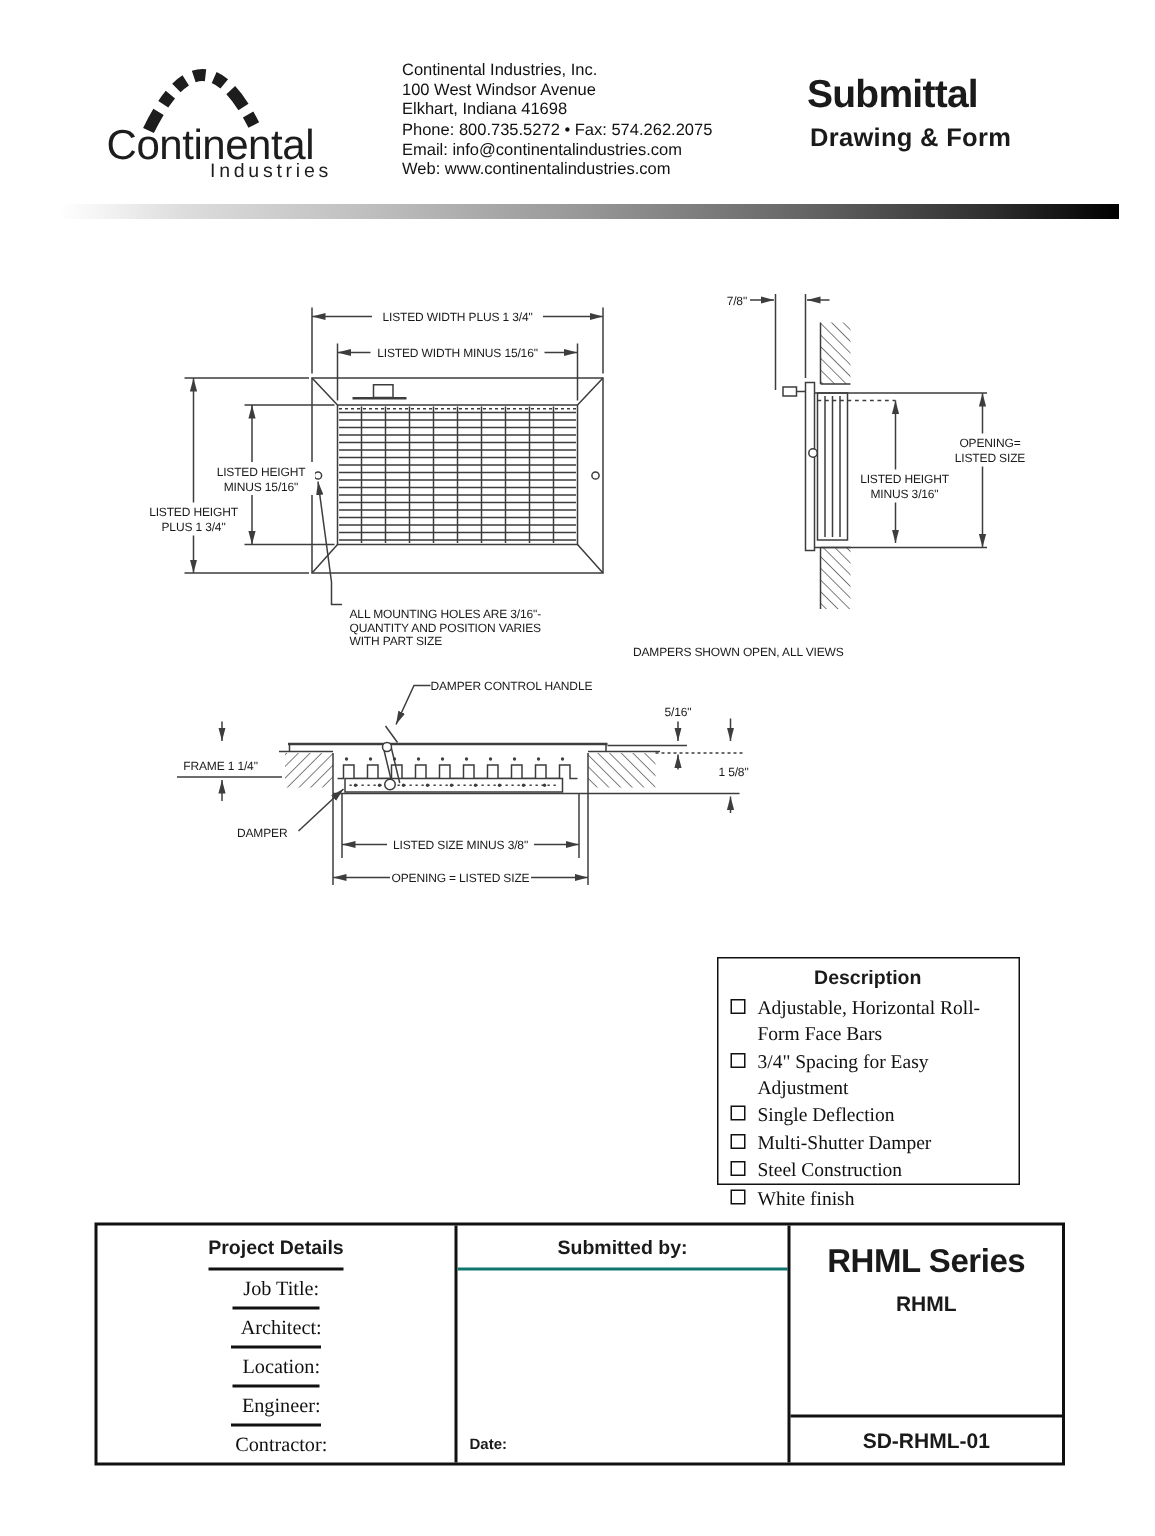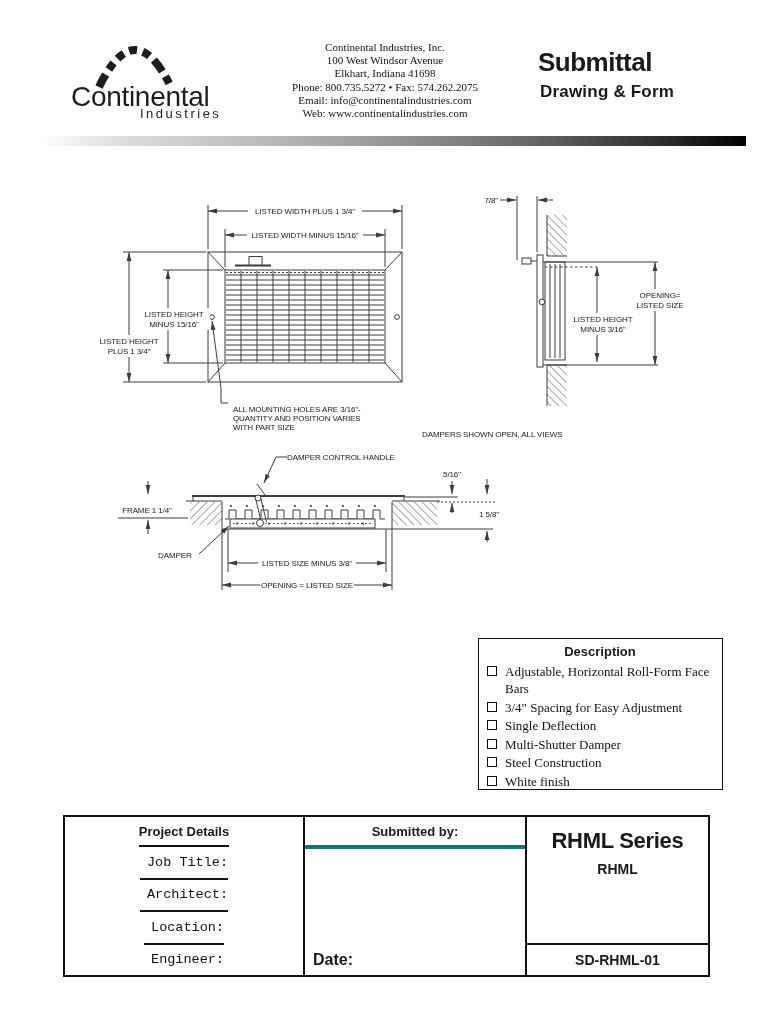--- a/index.html
+++ b/index.html
@@ -4,56 +4,56 @@
 <style>
   html,body{margin:0;padding:0;background:#e8e8e8;}
   .page{position:relative;width:770px;height:1024px;background:#fff;margin:0 auto;overflow:hidden;
         font-family:"Liberation Sans",sans-serif;color:#1a1a1a;}
   .abs{position:absolute;}
 
   
   .logo-main{position:absolute;left:71px;top:81px;font-family:"Liberation Sans",sans-serif;
              font-size:28px;letter-spacing:-.3px;color:#1d1d1d;}
   .logo-sub{position:absolute;left:140px;top:106px;font-size:13px;letter-spacing:2.5px;color:#1d1d1d;}
-  .company{position:absolute;left:268px;top:41px;width:234px;text-align:center;
-           font-family:Liberation Serif, serif;font-size:11px;line-height:13.2px;color:#111;}
+  .company{position:absolute;left:268px;top:41px;width:234px;
+           font-family:Liberation Sans, sans-serif;font-size:11px;line-height:13.2px;color:#111;}
   .doc-title{position:absolute;left:538px;top:47px;font-size:26px;font-weight:bold;letter-spacing:-.5px;}
   .doc-subtitle{position:absolute;left:540px;top:82px;font-size:17px;font-weight:bold;letter-spacing:.2px;}
   .grad-bar{position:absolute;left:40px;top:136px;width:706px;height:10px;
             background:linear-gradient(to right,#ffffff 0%,#dcdcdc 12%,#bdbdbd 30%,#969696 50%,#666666 70%,#2e2e2e 88%,#000 100%);}
 
   
   .dwg{position:absolute;}
   .dwg text{font:8px "Liberation Sans",sans-serif;fill:#1a1a1a;letter-spacing:-.1px;}
   .ln{stroke:#3d3d3d;stroke-width:1;fill:none;}
   .ln2{stroke:#3d3d3d;stroke-width:1.8;fill:none;}
   .wf{fill:#fff;stroke:#3d3d3d;stroke-width:1;}
   .bg{fill:#fff;stroke:none;}
 
   
-  .desc-box{position:absolute;left:478px;top:638px;width:245px;height:152px;box-sizing:border-box;
+  .desc-box{position:absolute;left:478px;top:638px;width:202px;height:152px;box-sizing:border-box;
             border:1.5px solid #111;padding:5px 8px 4px 7px;}
   .desc-title{text-align:center;font-weight:bold;font-size:13px;margin-bottom:4px;}
   .desc-item{display:flex;font-family:"Liberation Serif",serif;font-size:13px;line-height:17px;margin-bottom:1.5px;color:#111;}
   .chk{flex:0 0 auto;width:8px;height:8px;border:1.4px solid #111;margin:3px 8px 0 1px;}
 
   
   .form{position:absolute;left:63px;top:815px;width:647px;height:162px;box-sizing:border-box;border:2px solid #111;}
   .sep{position:absolute;top:0;bottom:0;width:2px;background:#111;}
   .col{position:absolute;top:0;bottom:0;}
   .col1{left:0;width:238px;display:flex;flex-direction:column;align-items:center;}
   .col1 .hd{height:28px;border-bottom:2px solid #111;display:flex;align-items:center;justify-content:center;
             font-weight:bold;font-size:13px;}
   .frow{flex:1;border-bottom:2px solid #111;display:flex;align-items:center;padding-left:7px;
-        font-family:Liberation Mono, monospace;font-size:13.5px;color:#111;}
+        font-family:Liberation Serif, serif;font-size:13.5px;color:#111;}
   .frow:last-child{border-bottom:none;}
   .col2{left:240px;width:220px;}
-  .col2 .hd{height:28px;border-bottom:4px solid #0f766e;display:flex;align-items:center;justify-content:center;
+  .col2 .hd{height:28px;border-bottom:2px solid #0f766e;display:flex;align-items:center;justify-content:center;
             font-weight:bold;font-size:13px;}
-  .date-lbl{position:absolute;left:8px;bottom:6px;font-weight:bold;font-size:16px;}
+  .date-lbl{position:absolute;left:8px;bottom:6px;font-weight:bold;font-size:10px;}
   .col3{left:462px;right:0;}
   .series{margin-top:11px;text-align:center;font-weight:bold;font-size:22px;letter-spacing:-.3px;}
   .model{margin-top:7px;text-align:center;font-weight:bold;font-size:14px;}
   .col3 .div{position:absolute;left:0;right:0;bottom:30px;height:2px;background:#111;}
   .docnum{position:absolute;left:0;right:0;bottom:7px;text-align:center;font-weight:bold;font-size:14px;}
 </style>
 </head>
 <body>
 
 <div class="page">
@@ -285,20 +285,21 @@
     </div>
   </div>
 
   <div class="form">
     <div class="col col1">
       <div class="hd">Project Details</div>
       <div class="frow">Job Title:</div>
       <div class="frow">Architect:</div>
       <div class="frow">Location:</div>
       <div class="frow">Engineer:</div>
+      <div class="frow">Contractor:</div>
     </div>
     <div class="sep" style="left:238px"></div>
     <div class="col col2">
       <div class="hd">Submitted by:</div>
       <div class="date-lbl">Date:</div>
     </div>
     <div class="sep" style="left:460px"></div>
     <div class="col col3">
       <div class="series">RHML Series</div>
       <div class="model">RHML</div>

